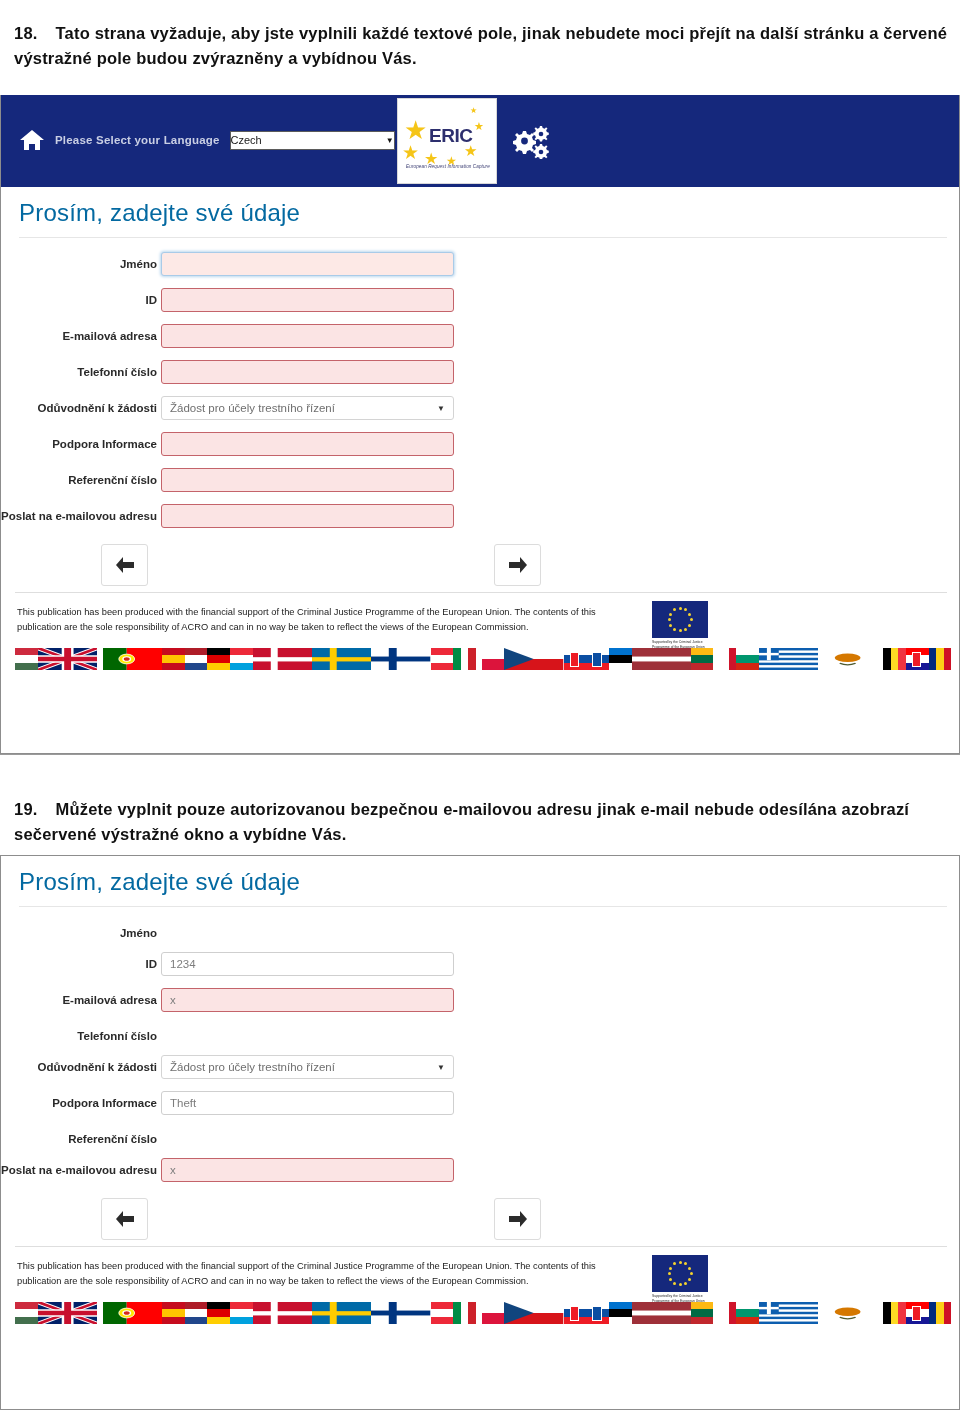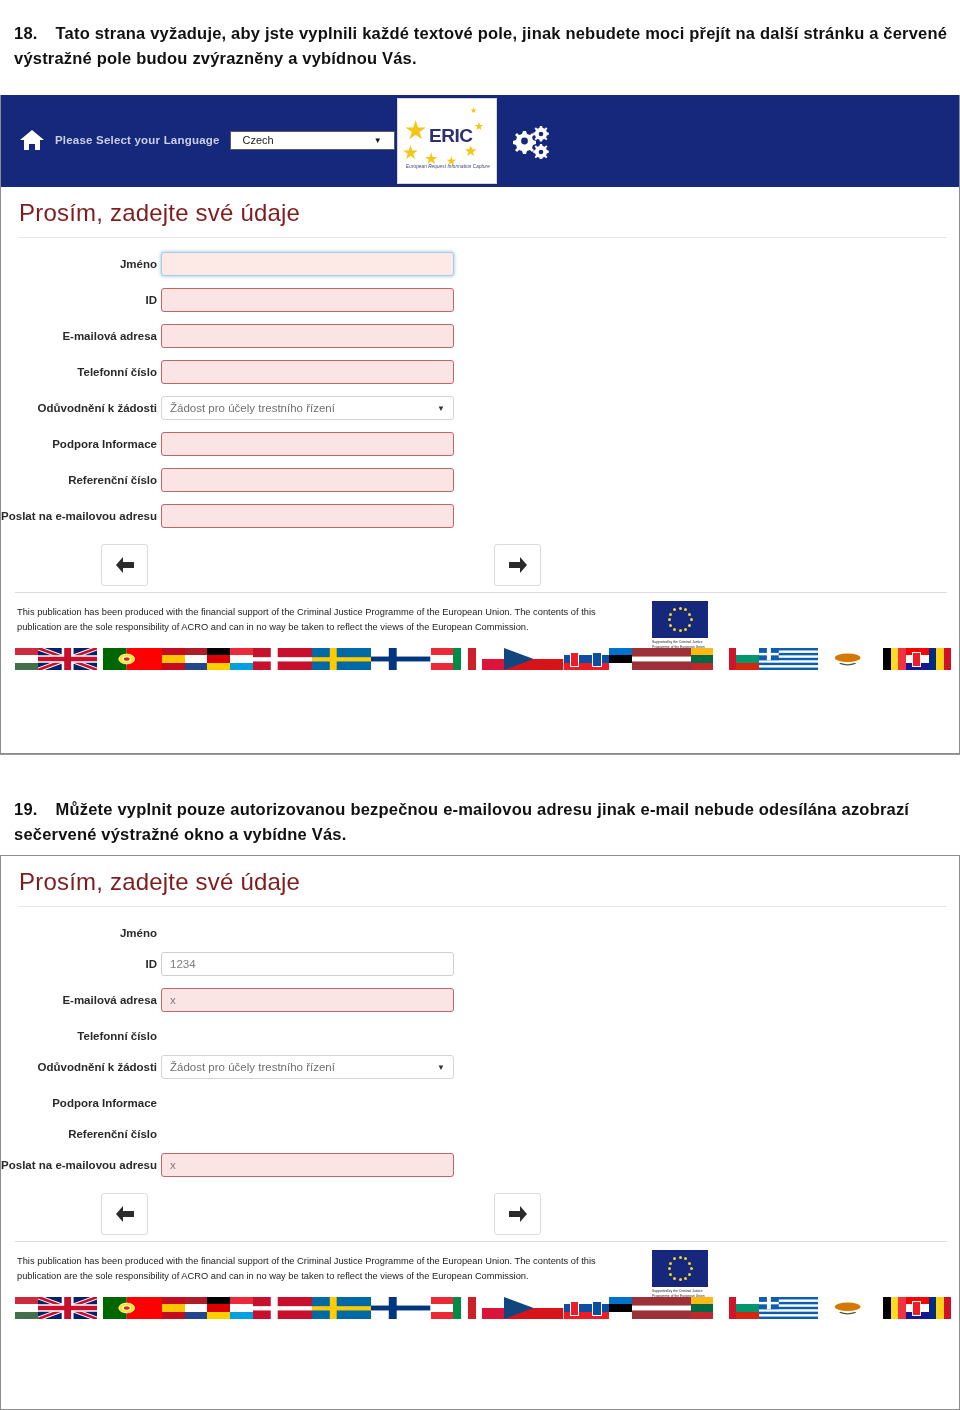--- a/index.html
+++ b/index.html
@@ -37,21 +37,21 @@
     position:absolute;left:18px;top:33px;display:flex;align-items:center;gap:10px;
   }
   .home-ico{width:26px;height:24px;position:relative;flex:none;}
   .home-ico svg{display:block;}
   .lang-label{
     color:#c9cfe4;font-size:11.5px;font-weight:bold;white-space:nowrap;letter-spacing:.2px;
   }
   .lang-select{
     width:165px;height:19px;background:#fff;border:1px solid #5b5b5b;
     font-size:11px;color:#1a1a1a;display:flex;align-items:center;
-    padding:0 12px;box-sizing:border-box;position:relative;
+    padding:0 0;box-sizing:border-box;position:relative;
   }
   .lang-select .cap{flex:1;}
   .lang-select .arw{font-size:8px;color:#111;}
   .eric-logo{
     position:absolute;left:396px;top:3px;width:100px;height:86px;background:#fff;
     border:1px solid #d8d8d8;box-sizing:border-box;overflow:hidden;
   }
   .eric-inner{position:relative;width:100%;height:100%;}
   .eric-word{
     position:absolute;left:31px;top:26px;font-size:19px;font-weight:bold;
@@ -60,21 +60,21 @@
   .eric-tag{
     position:absolute;left:4px;bottom:14px;width:92px;text-align:center;
     font-size:4.6px;color:#3b3d72;letter-spacing:.1px;font-style:italic;
   }
   .star{position:absolute;color:#f5c518;line-height:1;}
   .gears{position:absolute;left:508px;top:28px;width:44px;height:36px;}
 
   
   .body-area{padding:0;background:#fff;}
   .form-title{
-    font-size:24px;color:#7f1d1d;font-weight:normal;
+    font-size:24px;color:#0369a1;font-weight:normal;
     padding:12px 0 10px 18px;letter-spacing:.2px;
   }
   .rule{height:1px;background:#e6e6e6;margin:0 12px 0 18px;}
 
   .frm{padding:14px 0 0 0;}
   .frow{display:flex;align-items:flex-start;margin-bottom:12px;}
   .flab{
     width:160px;text-align:right;padding-right:4px;box-sizing:border-box;
     font-size:11.5px;font-weight:bold;color:#2a2a2a;line-height:14px;padding-top:5px;
   }
@@ -487,20 +487,23 @@
               <div class="flab">Odůvodnění k žádosti</div>
               <div class="fctl">
                 <div class="fselect">
                   <span>Žádost pro účely trestního řízení</span>
                   <span class="arw">▼</span>
                 </div>
               </div>
             </div>
             <div class="frow">
               <div class="flab">Podpora Informace</div>
+              <div class="fctl">
+                <div class="finput">Theft</div>
+              </div>
             </div>
             <div class="frow">
               <div class="flab">Referenční číslo</div>
             </div>
             <div class="frow">
               <div class="flab">Poslat na e-mailovou adresu</div>
               <div class="fctl">
                 <div class="finput err">x</div>
               </div>
             </div>

